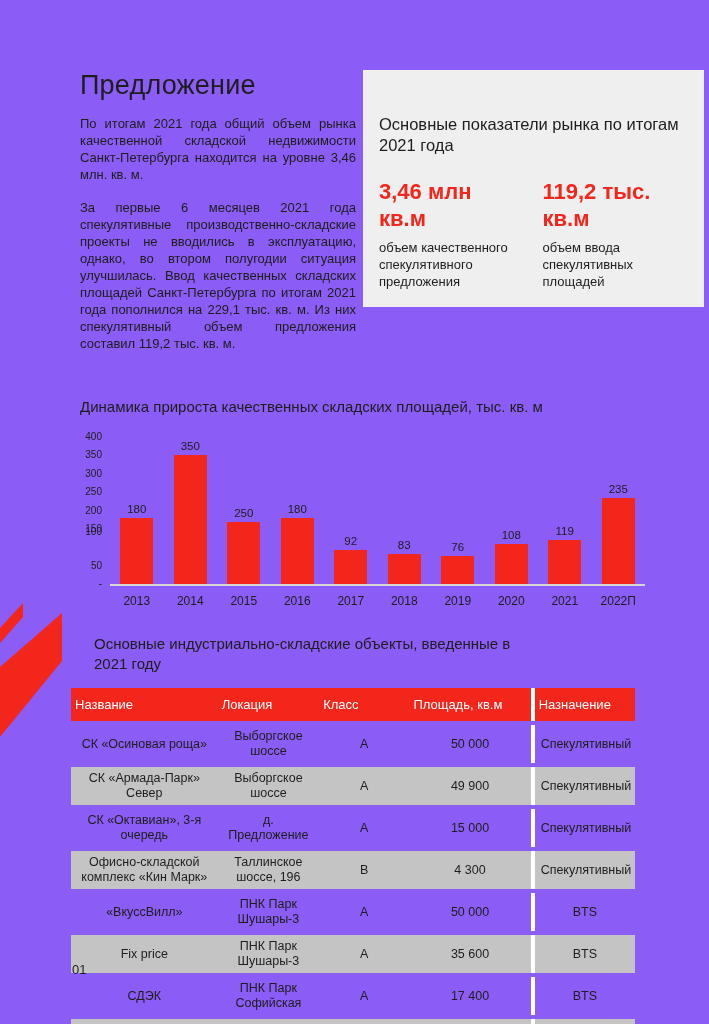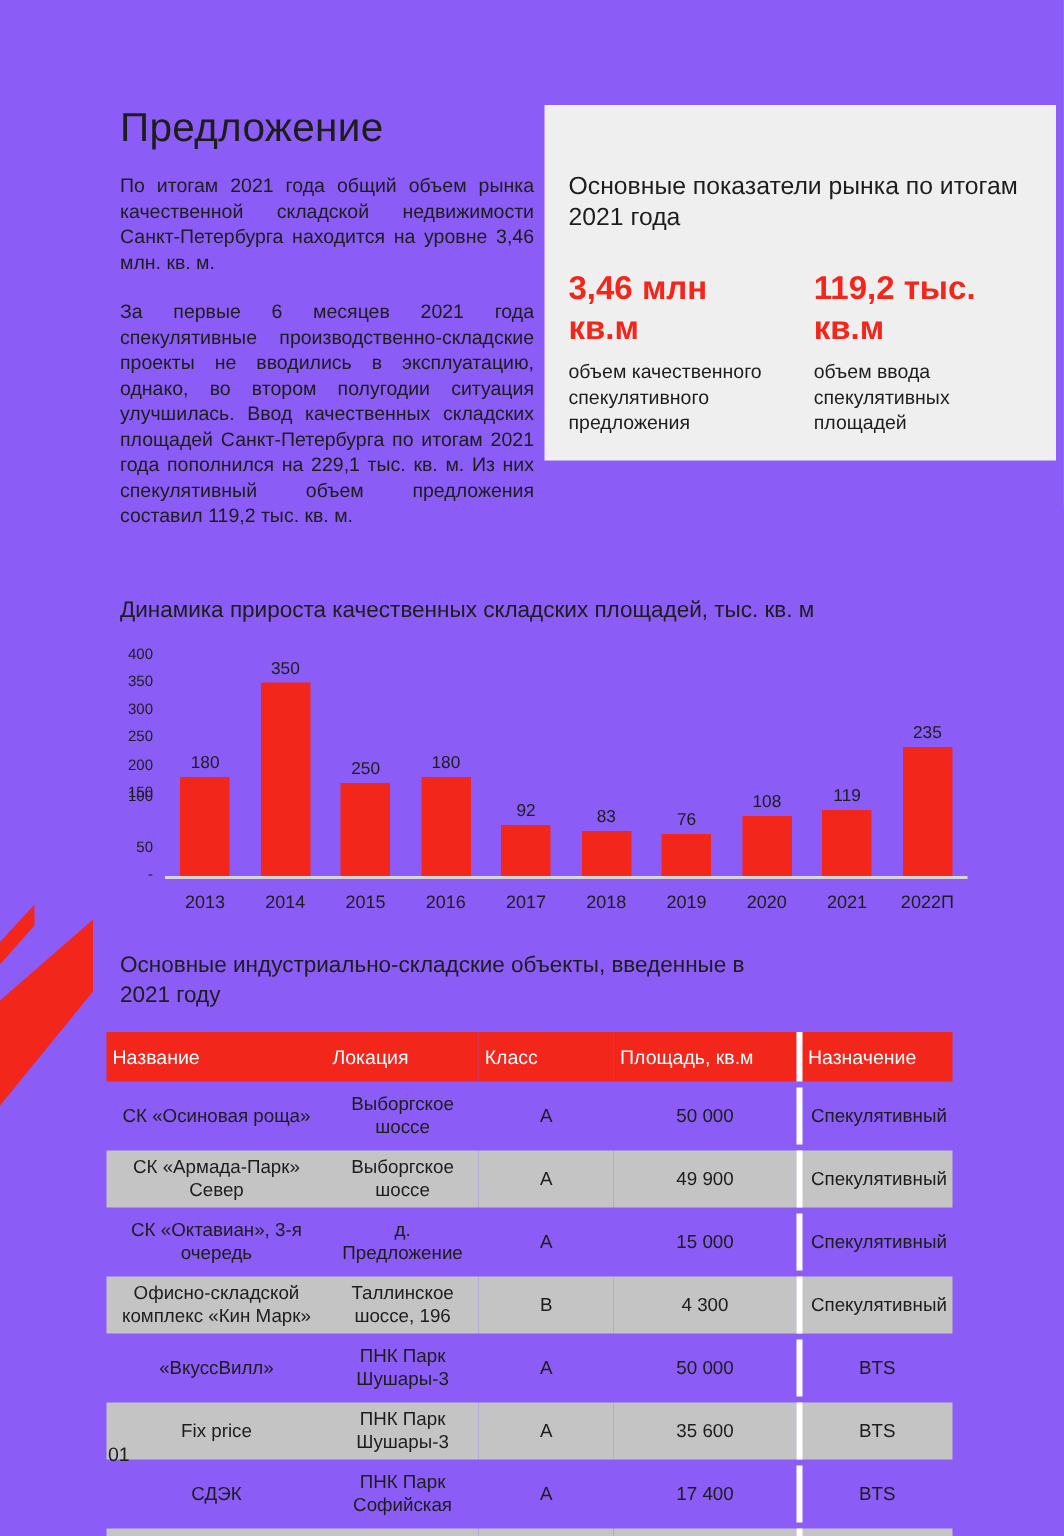--- a/index.html
+++ b/index.html
@@ -37,21 +37,21 @@
     border-bottom:2px solid #d6d6d6; box-sizing:content-box;
   }
   .slot { flex:1; display:flex; flex-direction:column; align-items:center; justify-content:flex-end; }
   .bar-value { font-size:11.5px; margin-bottom:3px; color:#1d1d1b; }
   .bar { width:33px; }
   .xlabels { display:flex; margin-left:30px; }
   .xlabel { flex:1; text-align:center; font-size:12px; margin-top:8px; color:#1d1d1b; }
 
   
   .table-section { margin:26px 0 0 80px; width:575px; }
-  .table-title { font-size:15px; line-height:20px; margin:0 0 10px 0; max-width:450px; }
+  .table-title { font-size:15px; line-height:20px; margin:0 0 10px 14px; max-width:450px; }
   table.objects {
     margin-left:-9px; width:564px; table-layout:fixed;
     border-collapse:separate; border-spacing:0 4px; font-size:12.5px;
   }
   table.objects th {
     background:#f3261c; color:#ffffff; font-weight:400; font-size:13px;
     padding:9px 4px; text-align:left;
   }
   table.objects td {
     text-align:center; vertical-align:middle; padding:4px 6px;

